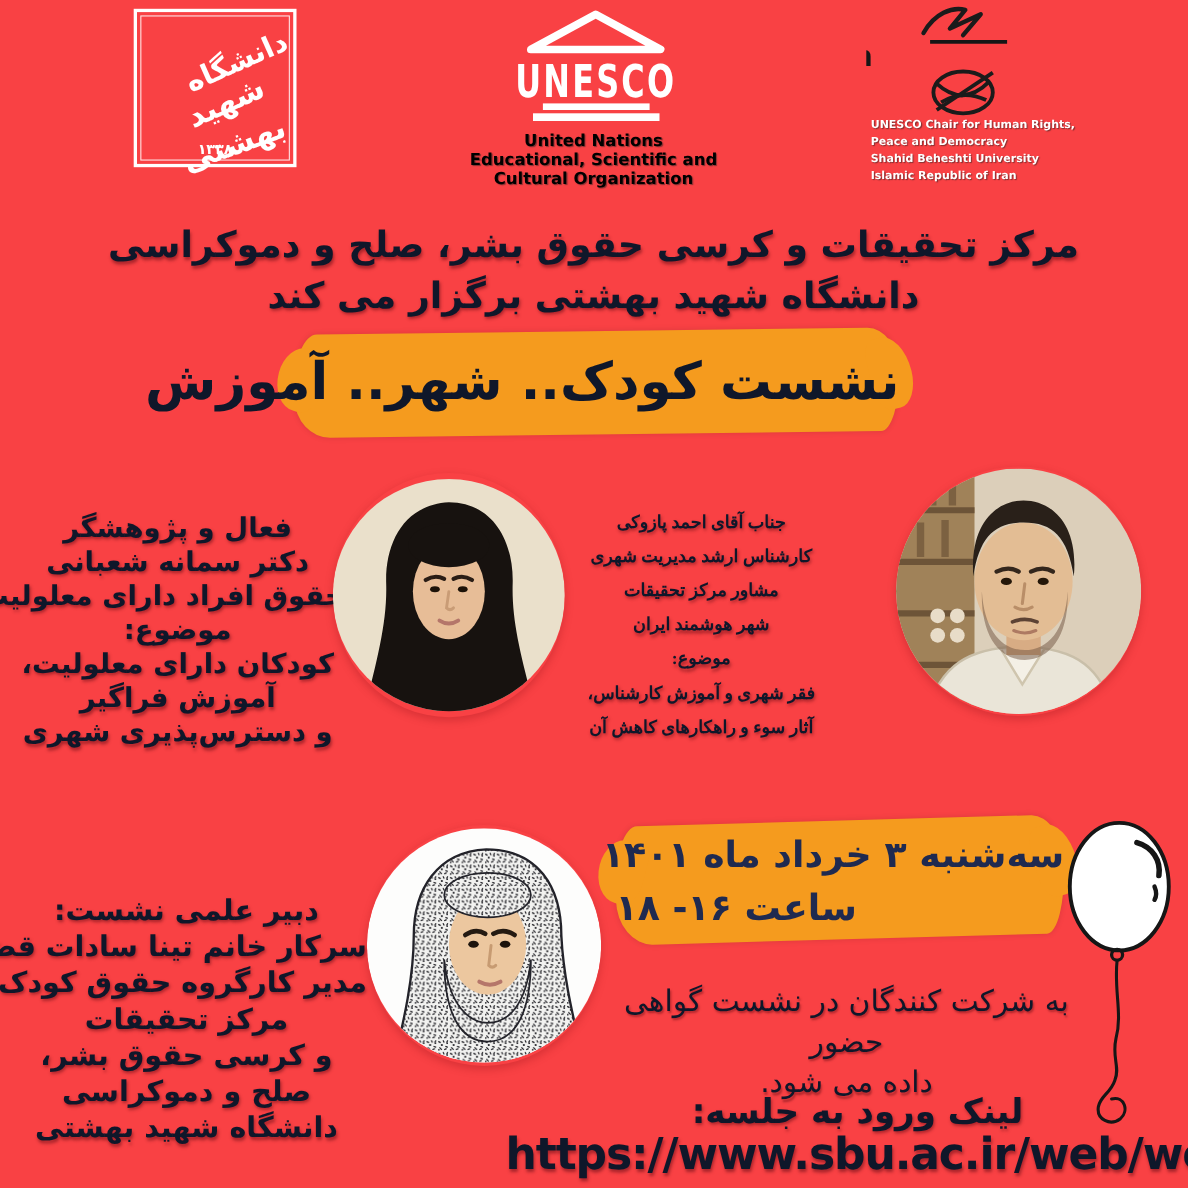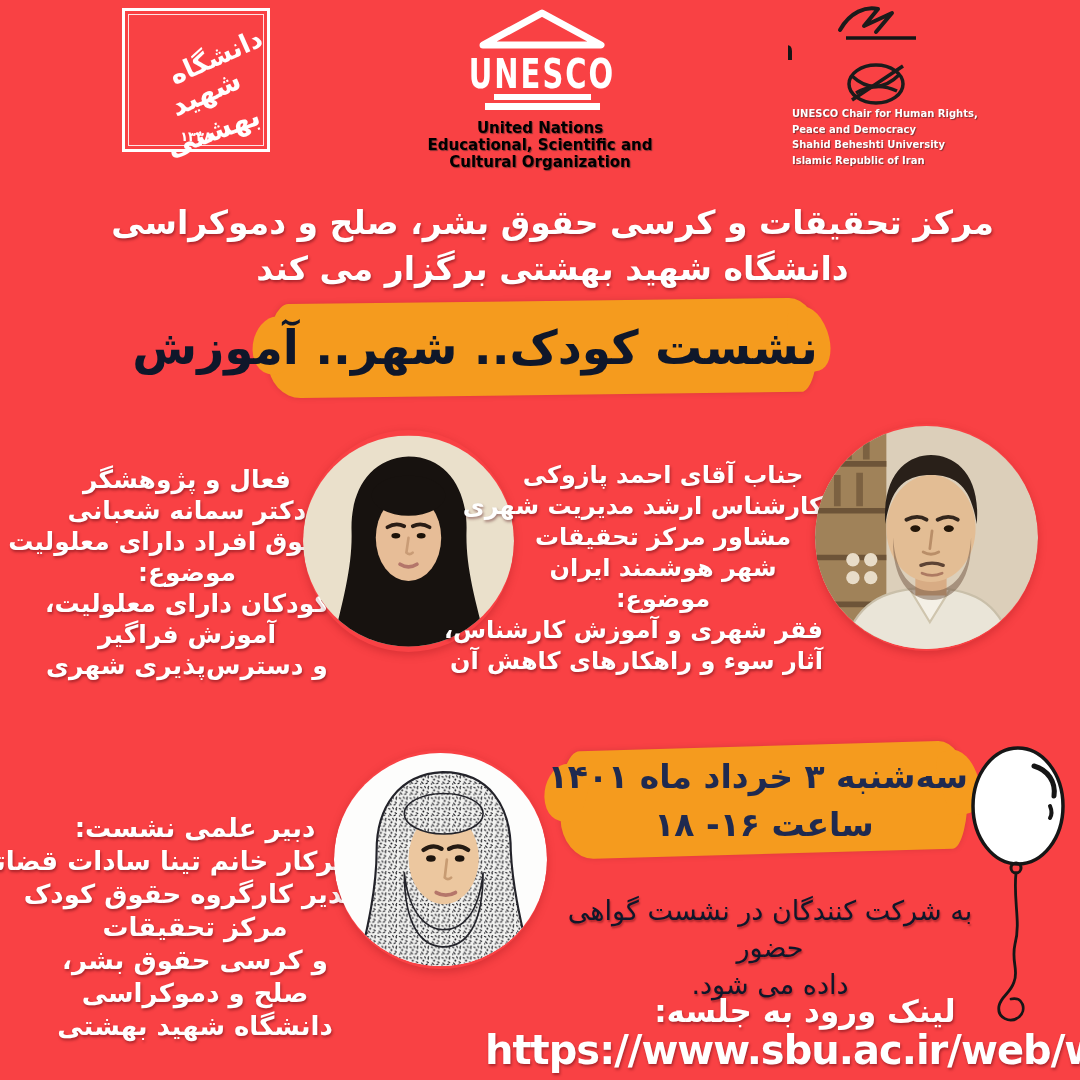--- a/index.html
+++ b/index.html
@@ -1,21 +1,21 @@
 <!DOCTYPE html>
 <html><head>
 <meta charset="utf-8">
 <style>
   html,body{margin:0;padding:0;background:#f94144;}
   .poster{
     position:relative;width:1080px;height:1080px;overflow:hidden;
     background:#f94144;direction:rtl;
     font-family:"DejaVu Sans",sans-serif;
   }
-  .wtxt{color:#ffffff;font-weight:bold;text-shadow:1px 2px 3px rgba(70,0,10,.45);margin-left:25px;}
+  .wtxt{color:#0f172a;font-weight:bold;text-shadow:1px 2px 3px rgba(70,0,10,.45);}
   .abs{position:absolute;}
 
   
   .sbu{left:122px;top:8px;width:148px;height:144px;border:3px solid #fff;box-sizing:border-box;}
   .sbu::before{content:"";position:absolute;inset:3px;border:1px solid rgba(255,255,255,.85);}
   .sbu span{position:absolute;color:#fff;font-weight:bold;white-space:nowrap;text-shadow:none;}
   .sbu .w1{top:12px;right:12px;font-size:26px;transform:rotate(-24deg);transform-origin:right top;}
   .sbu .w2{top:52px;right:34px;font-size:28px;transform:rotate(-24deg);transform-origin:right top;}
   .sbu .w3{top:88px;right:14px;font-size:28px;transform:rotate(-20deg);transform-origin:right top;}
   .sbu .yr{bottom:5px;left:50%;transform:translateX(-50%);font-size:13px;}
@@ -40,34 +40,34 @@
          border-radius:30% 60% 50% 40%;transform:rotate(-13deg);}
   .title-wrap{left:268px;top:301px;width:550px;height:94px;}
   .title-wrap .brush{inset:0;transform:rotate(-.7deg);}
   .title-text{position:relative;z-index:2;text-align:center;font-size:47px;font-weight:bold;
     color:#0f172a;line-height:94px;white-space:nowrap;}
 
   
   .stack{text-align:center;}
   .stack div{white-space:nowrap;}
   .stack-s1{left:10px;top:464px;width:304px;font-size:25px;line-height:31px;}
-  .stack-s2{left:478px;top:460px;width:320px;font-size:24px;line-height:31px;}
+  .stack-s2{left:478px;top:460px;width:320px;font-size:16px;line-height:31px;font-family:Liberation Serif, serif;}
   .stack-s3{left:6px;top:812px;width:328px;font-size:26px;line-height:33px;}
 
   
   .photo{border-radius:50%;overflow:hidden;box-shadow:0 3px 8px rgba(120,0,10,.25);}
   .photo svg{display:block;width:100%;height:100%;}
   .photo1{left:303px;top:430px;width:211px;height:222px;}
   .photo2{left:815px;top:424px;width:223px;height:227px;}
   .photo3{left:334px;top:750px;width:213px;height:219px;}
 
   
   .date-wrap{left:560px;top:746px;width:408px;height:108px;}
   .date-wrap .brush{inset:0;transform:rotate(-1.6deg);}
-  .date-text{position:relative;z-index:2;text-align:center;font-size:33px;font-weight:bold;
+  .date-text{position:relative;z-index:2;text-align:left;font-size:33px;font-weight:bold;
     color:#1f2a50;line-height:48px;padding-top:7px;}
   .date-text div{white-space:nowrap;}
 
   .note{left:545px;top:892px;width:450px;text-align:center;color:#0f172a;
     font-size:27px;line-height:37px;font-weight:normal;text-shadow:1px 2px 2px rgba(70,0,10,.4);}
 
   .balloon{left:966px;top:742px;}
 
   .link-label{left:500px;top:992px;width:560px;text-align:center;font-size:31px;line-height:38px;}
   .link-url{left:460px;top:1026px;width:620px;direction:ltr;text-align:center;

